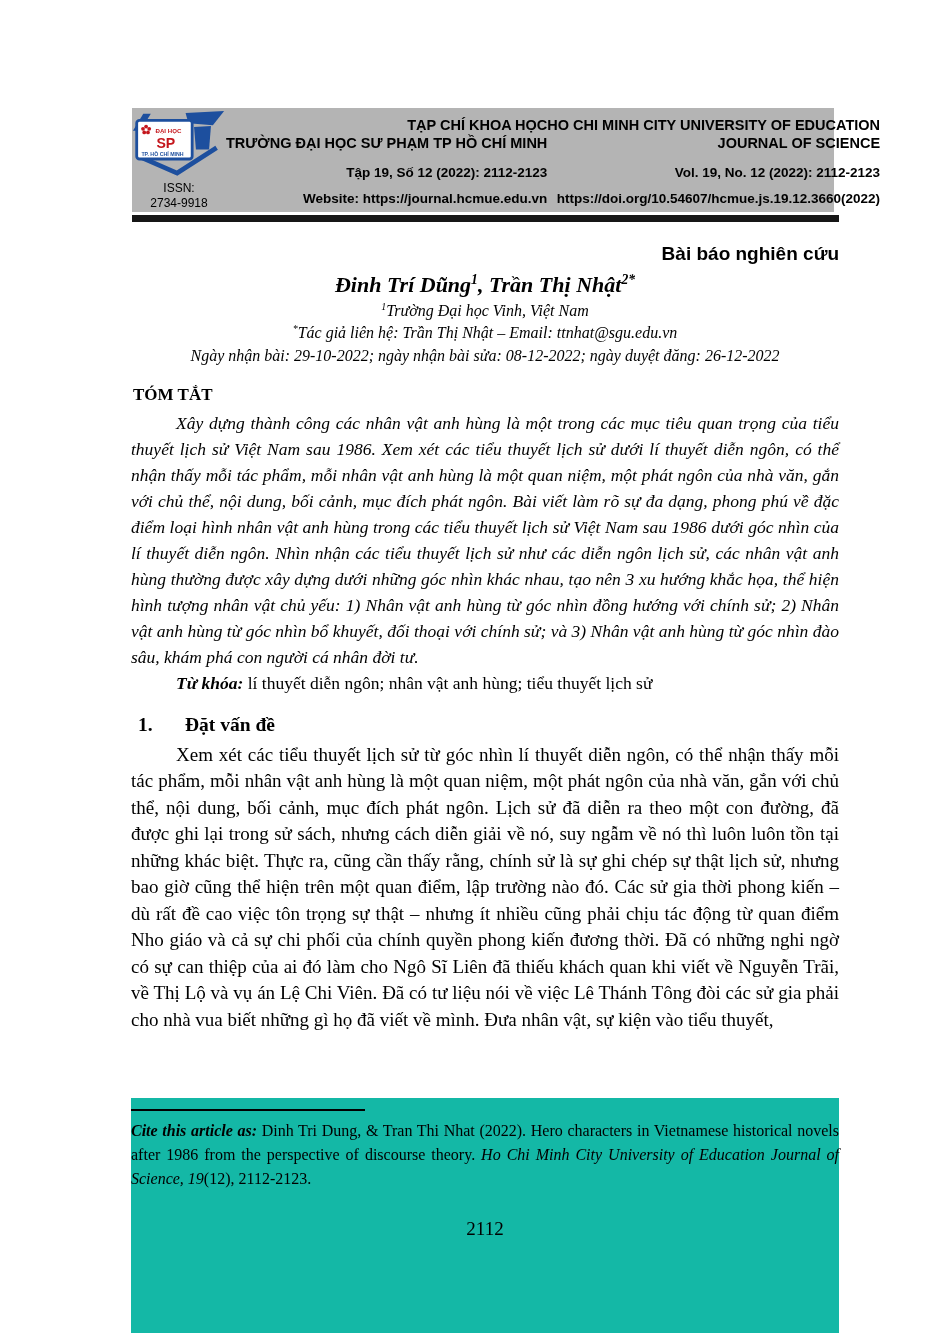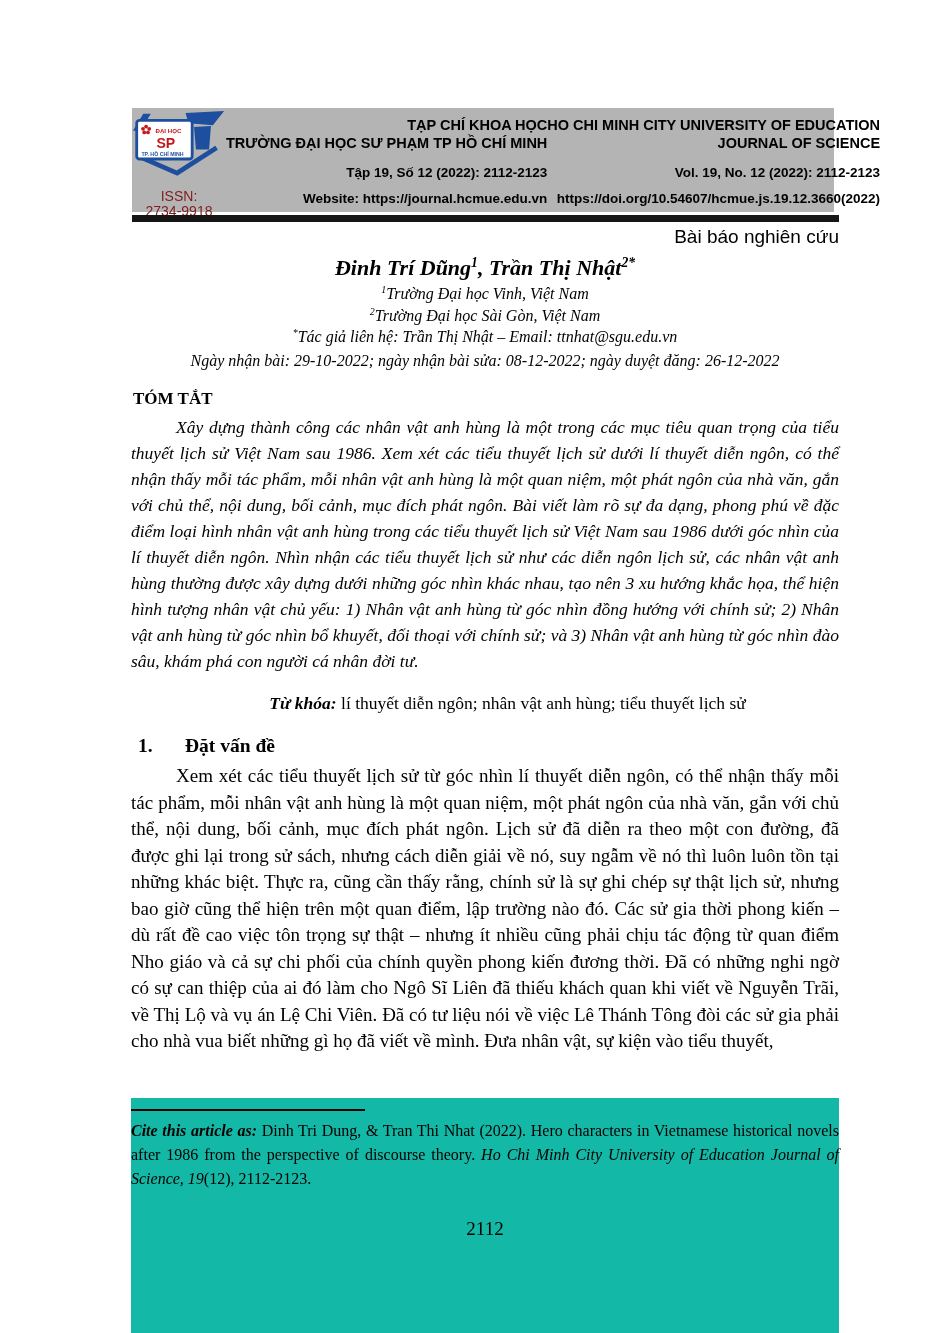--- a/index.html
+++ b/index.html
@@ -10,46 +10,46 @@
   .page{position:absolute;inset:0;}
 
   
   .banner{
     position:absolute;left:132px;top:108px;width:702px;height:104px;
     background:#b4b4b4;font-family:"Liberation Sans", sans-serif;
     display:flex;
   }
   .black-bar{position:absolute;left:132px;top:215px;width:707px;height:7px;background:#161616;}
   .logo-col{width:108px;text-align:center;padding-top:2px;}
-  .issn{font-size:14px;line-height:15px;color:#7f1d1d;margin-top:9px;}
+  .issn{font-size:12px;line-height:15px;color:#000000;margin-top:1px;}
   .head-left{width:330px;padding-top:9px;text-align:right;}
   .head-right{flex:1;padding-top:9px;text-align:right;padding-right:5px;}
   .h-bold{font-weight:bold;font-size:14.5px;line-height:17.5px;white-space:nowrap;}
   .h-reg{font-size:13.5px;line-height:15px;white-space:nowrap;font-weight:bold;}
   .row-vol{margin-top:13px;}
   .row-web{margin-top:11px;}
 
   
   .content{position:absolute;left:131px;top:222px;width:708px;}
   .article-type{
     text-align:right;font-family:"Liberation Sans", sans-serif;
-    font-weight:normal;font-size:19px;margin-top:4px;
+    font-weight:bold;font-size:19px;margin-top:21px;
   }
   .title{text-align:center;font-size:22.5px;font-weight:bold;line-height:32px;margin:8px 0 0;}
   .authors{text-align:center;font-size:22px;font-weight:bold;font-style:italic;margin-top:8px;line-height:24px;}
   sup{font-size:0.62em;line-height:0;}
   .affil{text-align:center;font-style:italic;font-size:16px;line-height:21.5px;}
   .affil-first{margin-top:3px;}
   .dates{text-align:center;font-style:italic;font-size:16px;line-height:21.5px;margin-top:2px;}
   .abstract-heading{font-size:17px;font-weight:bold;margin:18px 0 0 2px;}
   .abstract-body{
     font-style:italic;font-size:17.5px;line-height:26px;
     text-align:justify;text-indent:45px;margin:5px 0 0;
   }
-  .keywords{font-size:17.5px;line-height:26px;text-indent:45px;margin:16px;text-align:center;}
+  .keywords{font-size:17.5px;line-height:26px;text-indent:45px;margin:0;}
   .kw-label{font-weight:bold;font-style:italic;}
   .section-heading{font-size:19.5px;font-weight:bold;margin:15px 0 0;padding-left:7px;line-height:27px;}
   .sec-num{display:inline-block;width:47px;}
   .body-text{
     font-size:19px;line-height:26.5px;text-align:justify;
     text-indent:45px;margin:4px 0 0;
   }
 
   
   .footer{position:absolute;left:131px;top:1098px;width:708px;height:235px;background:#14b8a6;}
@@ -105,21 +105,20 @@
   </header>
   <div class="black-bar"></div>
 
   <main class="content">
     <div class="article-type">Bài báo nghiên cứu</div>
 
 
     <div class="authors"><span>Đinh Trí Dũng</span><sup>1</sup><span>, </span><span>Trần Thị Nhật</span><sup>2*</sup></div>
 
     <div class="affil affil-first"><sup>1</sup><span>Trường Đại học Vinh, Việt Nam</span></div>
-    <div class="affil"><sup>2</sup><span>Trường Đại học Sài Gòn, Việt Nam</span></div>
     <div class="affil"><sup>*</sup><span>Tác giả liên hệ: Trần Thị Nhật – Email: ttnhat@sgu.edu.vn</span></div>
     <div class="dates">Ngày nhận bài: 29-10-2022; ngày nhận bài sửa: 08-12-2022; ngày duyệt đăng: 26-12-2022</div>
 
     <h2 class="abstract-heading">TÓM TẮT</h2>
     <p class="abstract-body">Xây dựng thành công các nhân vật anh hùng là một trong các mục tiêu quan trọng của tiểu thuyết lịch sử Việt Nam sau 1986. Xem xét các tiểu thuyết lịch sử dưới lí thuyết diễn ngôn, có thể nhận thấy mỗi tác phẩm, mỗi nhân vật anh hùng là một quan niệm, một phát ngôn của nhà văn, gắn với chủ thể, nội dung, bối cảnh, mục đích phát ngôn. Bài viết làm rõ sự đa dạng, phong phú về đặc điểm loại hình nhân vật anh hùng trong các tiểu thuyết lịch sử Việt Nam sau 1986 dưới góc nhìn của lí thuyết diễn ngôn. Nhìn nhận các tiểu thuyết lịch sử như các diễn ngôn lịch sử, các nhân vật anh hùng thường được xây dựng dưới những góc nhìn khác nhau, tạo nên 3 xu hướng khắc họa, thể hiện hình tượng nhân vật chủ yếu: 1) Nhân vật anh hùng từ góc nhìn đồng hướng với chính sử; 2) Nhân vật anh hùng từ góc nhìn bổ khuyết, đối thoại với chính sử; và 3) Nhân vật anh hùng từ góc nhìn đào sâu, khám phá con người cá nhân đời tư.</p>
     <p class="keywords"><span class="kw-label">Từ khóa: </span><span>lí thuyết diễn ngôn; nhân vật anh hùng; tiểu thuyết lịch sử</span></p>
 
     <h3 class="section-heading"><span class="sec-num">1.</span><span>Đặt vấn đề</span></h3>
     <p class="body-text">Xem xét các tiểu thuyết lịch sử từ góc nhìn lí thuyết diễn ngôn, có thể nhận thấy mỗi tác phẩm, mỗi nhân vật anh hùng là một quan niệm, một phát ngôn của nhà văn, gắn với chủ thể, nội dung, bối cảnh, mục đích phát ngôn. Lịch sử đã diễn ra theo một con đường, đã được ghi lại trong sử sách, nhưng cách diễn giải về nó, suy ngẫm về nó thì luôn luôn tồn tại những khác biệt. Thực ra, cũng cần thấy rằng, chính sử là sự ghi chép sự thật lịch sử, nhưng bao giờ cũng thể hiện trên một quan điểm, lập trường nào đó. Các sử gia thời phong kiến – dù rất đề cao việc tôn trọng sự thật – nhưng ít nhiều cũng phải chịu tác động từ quan điểm Nho giáo và cả sự chi phối của chính quyền phong kiến đương thời. Đã có những nghi ngờ có sự can thiệp của ai đó làm cho Ngô Sĩ Liên đã thiếu khách quan khi viết về Nguyễn Trãi, về Thị Lộ và vụ án Lệ Chi Viên. Đã có tư liệu nói về việc Lê Thánh Tông đòi các sử gia phải cho nhà vua biết những gì họ đã viết về mình. Đưa nhân vật, sự kiện vào tiểu thuyết,</p>
   </main>

